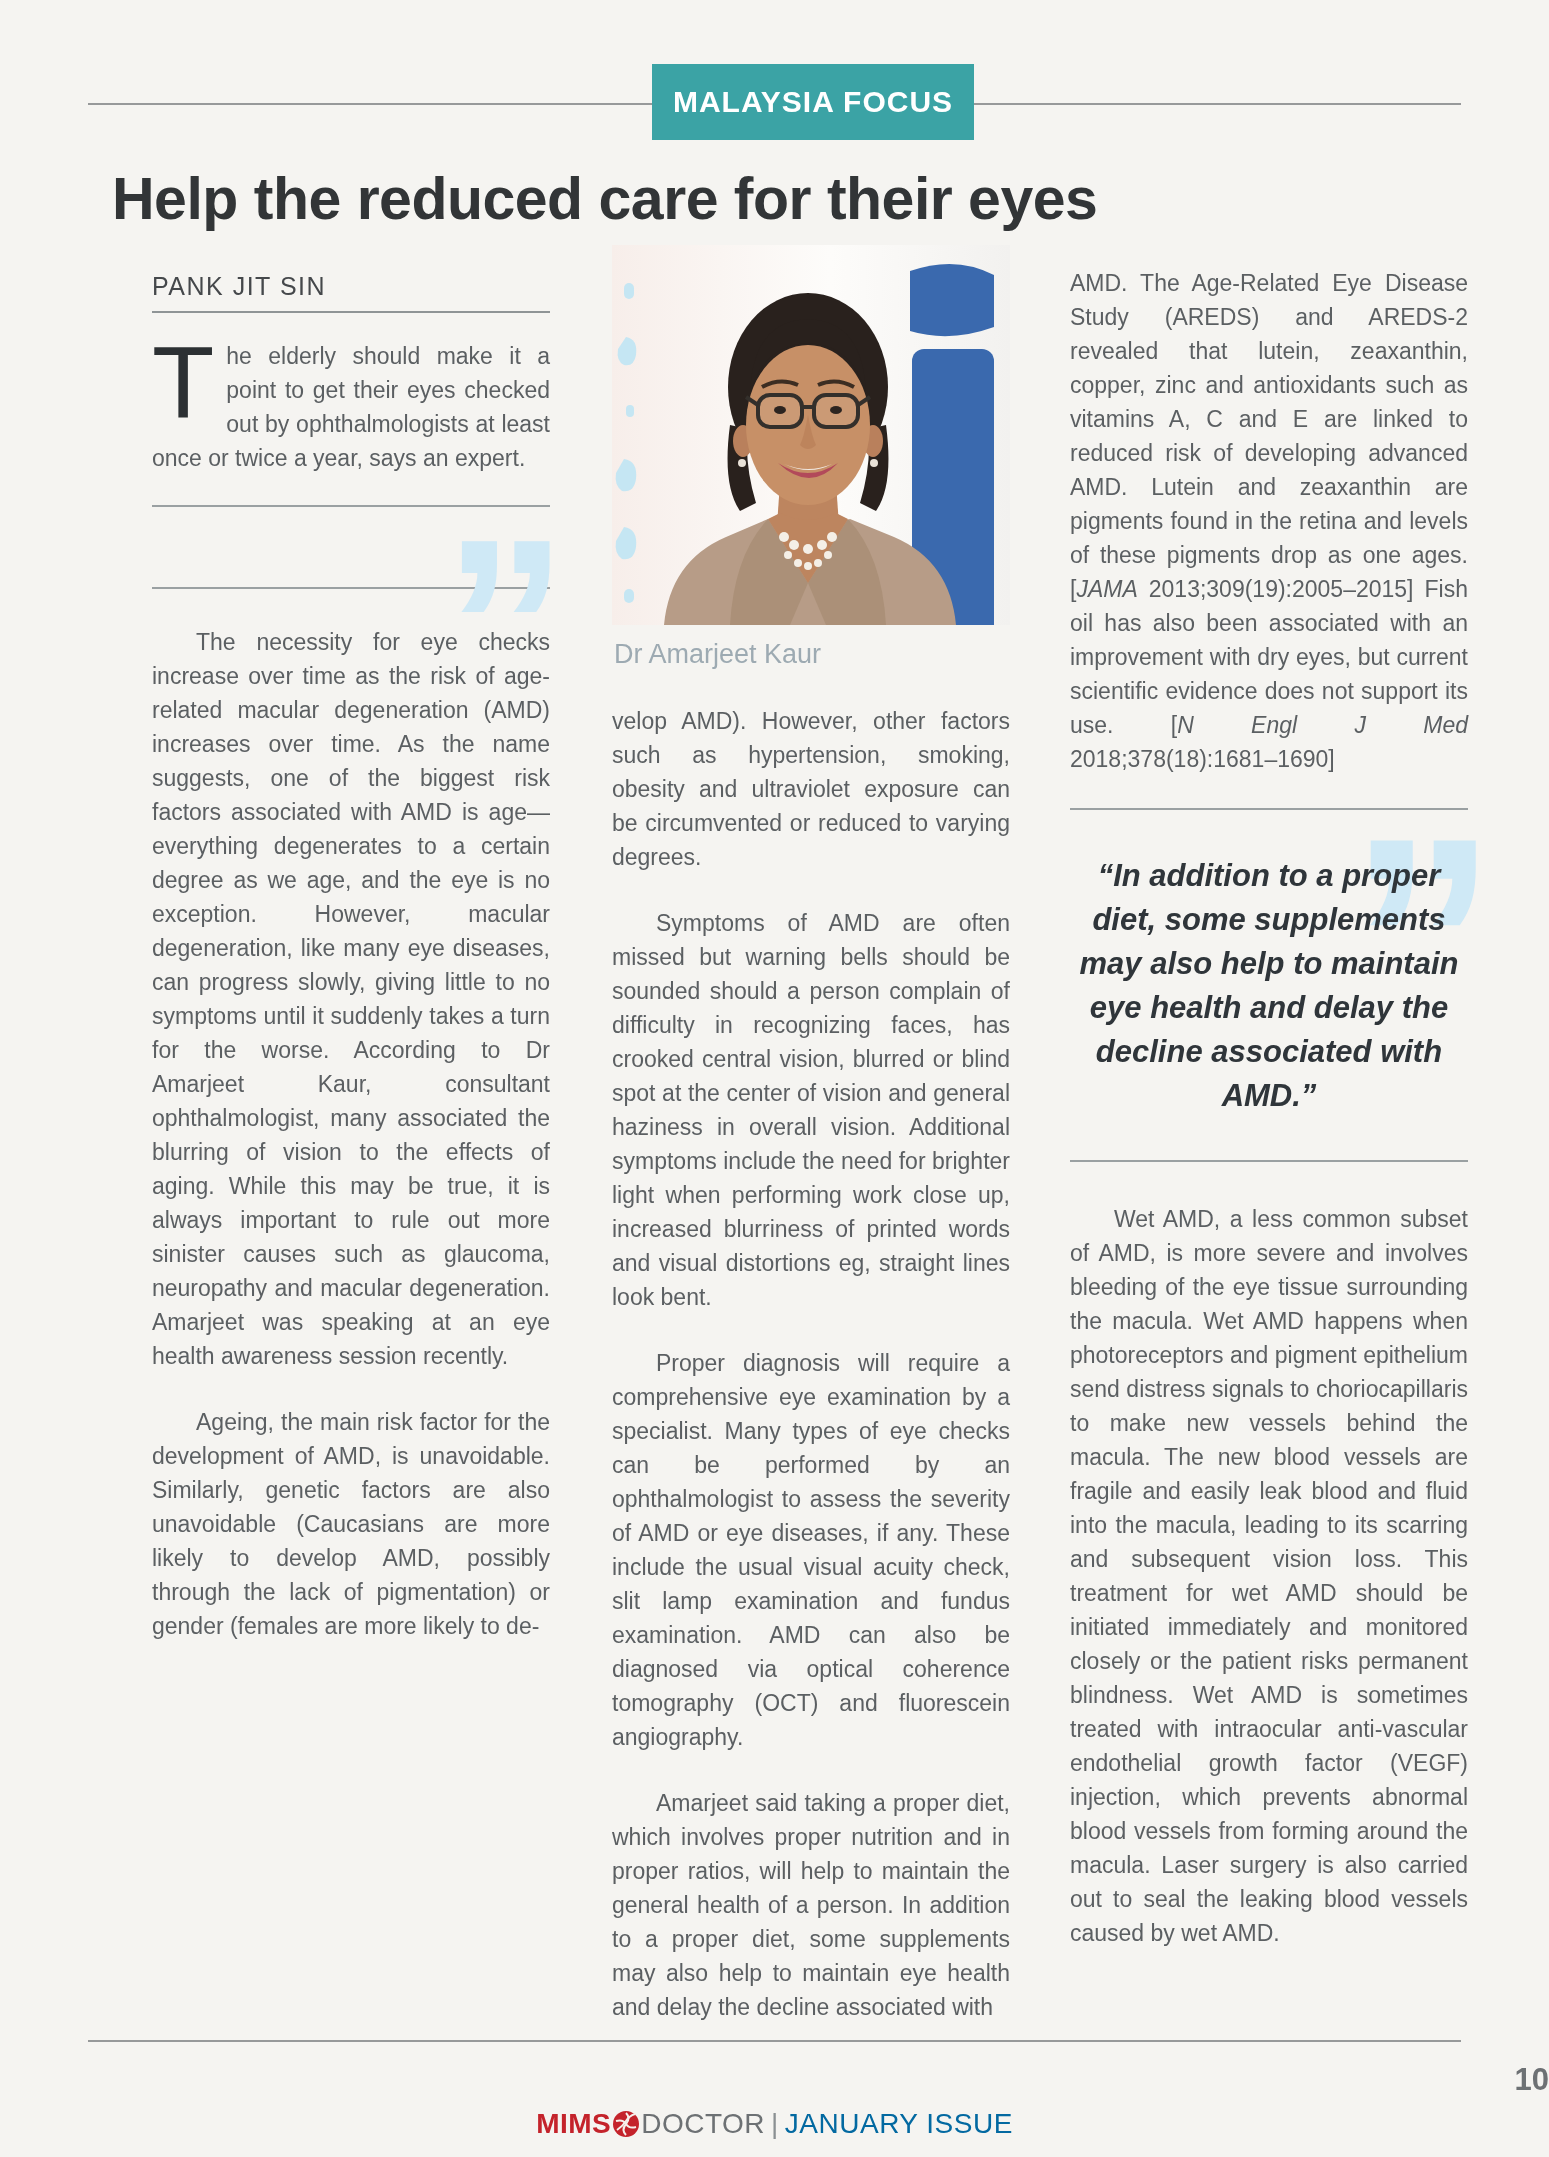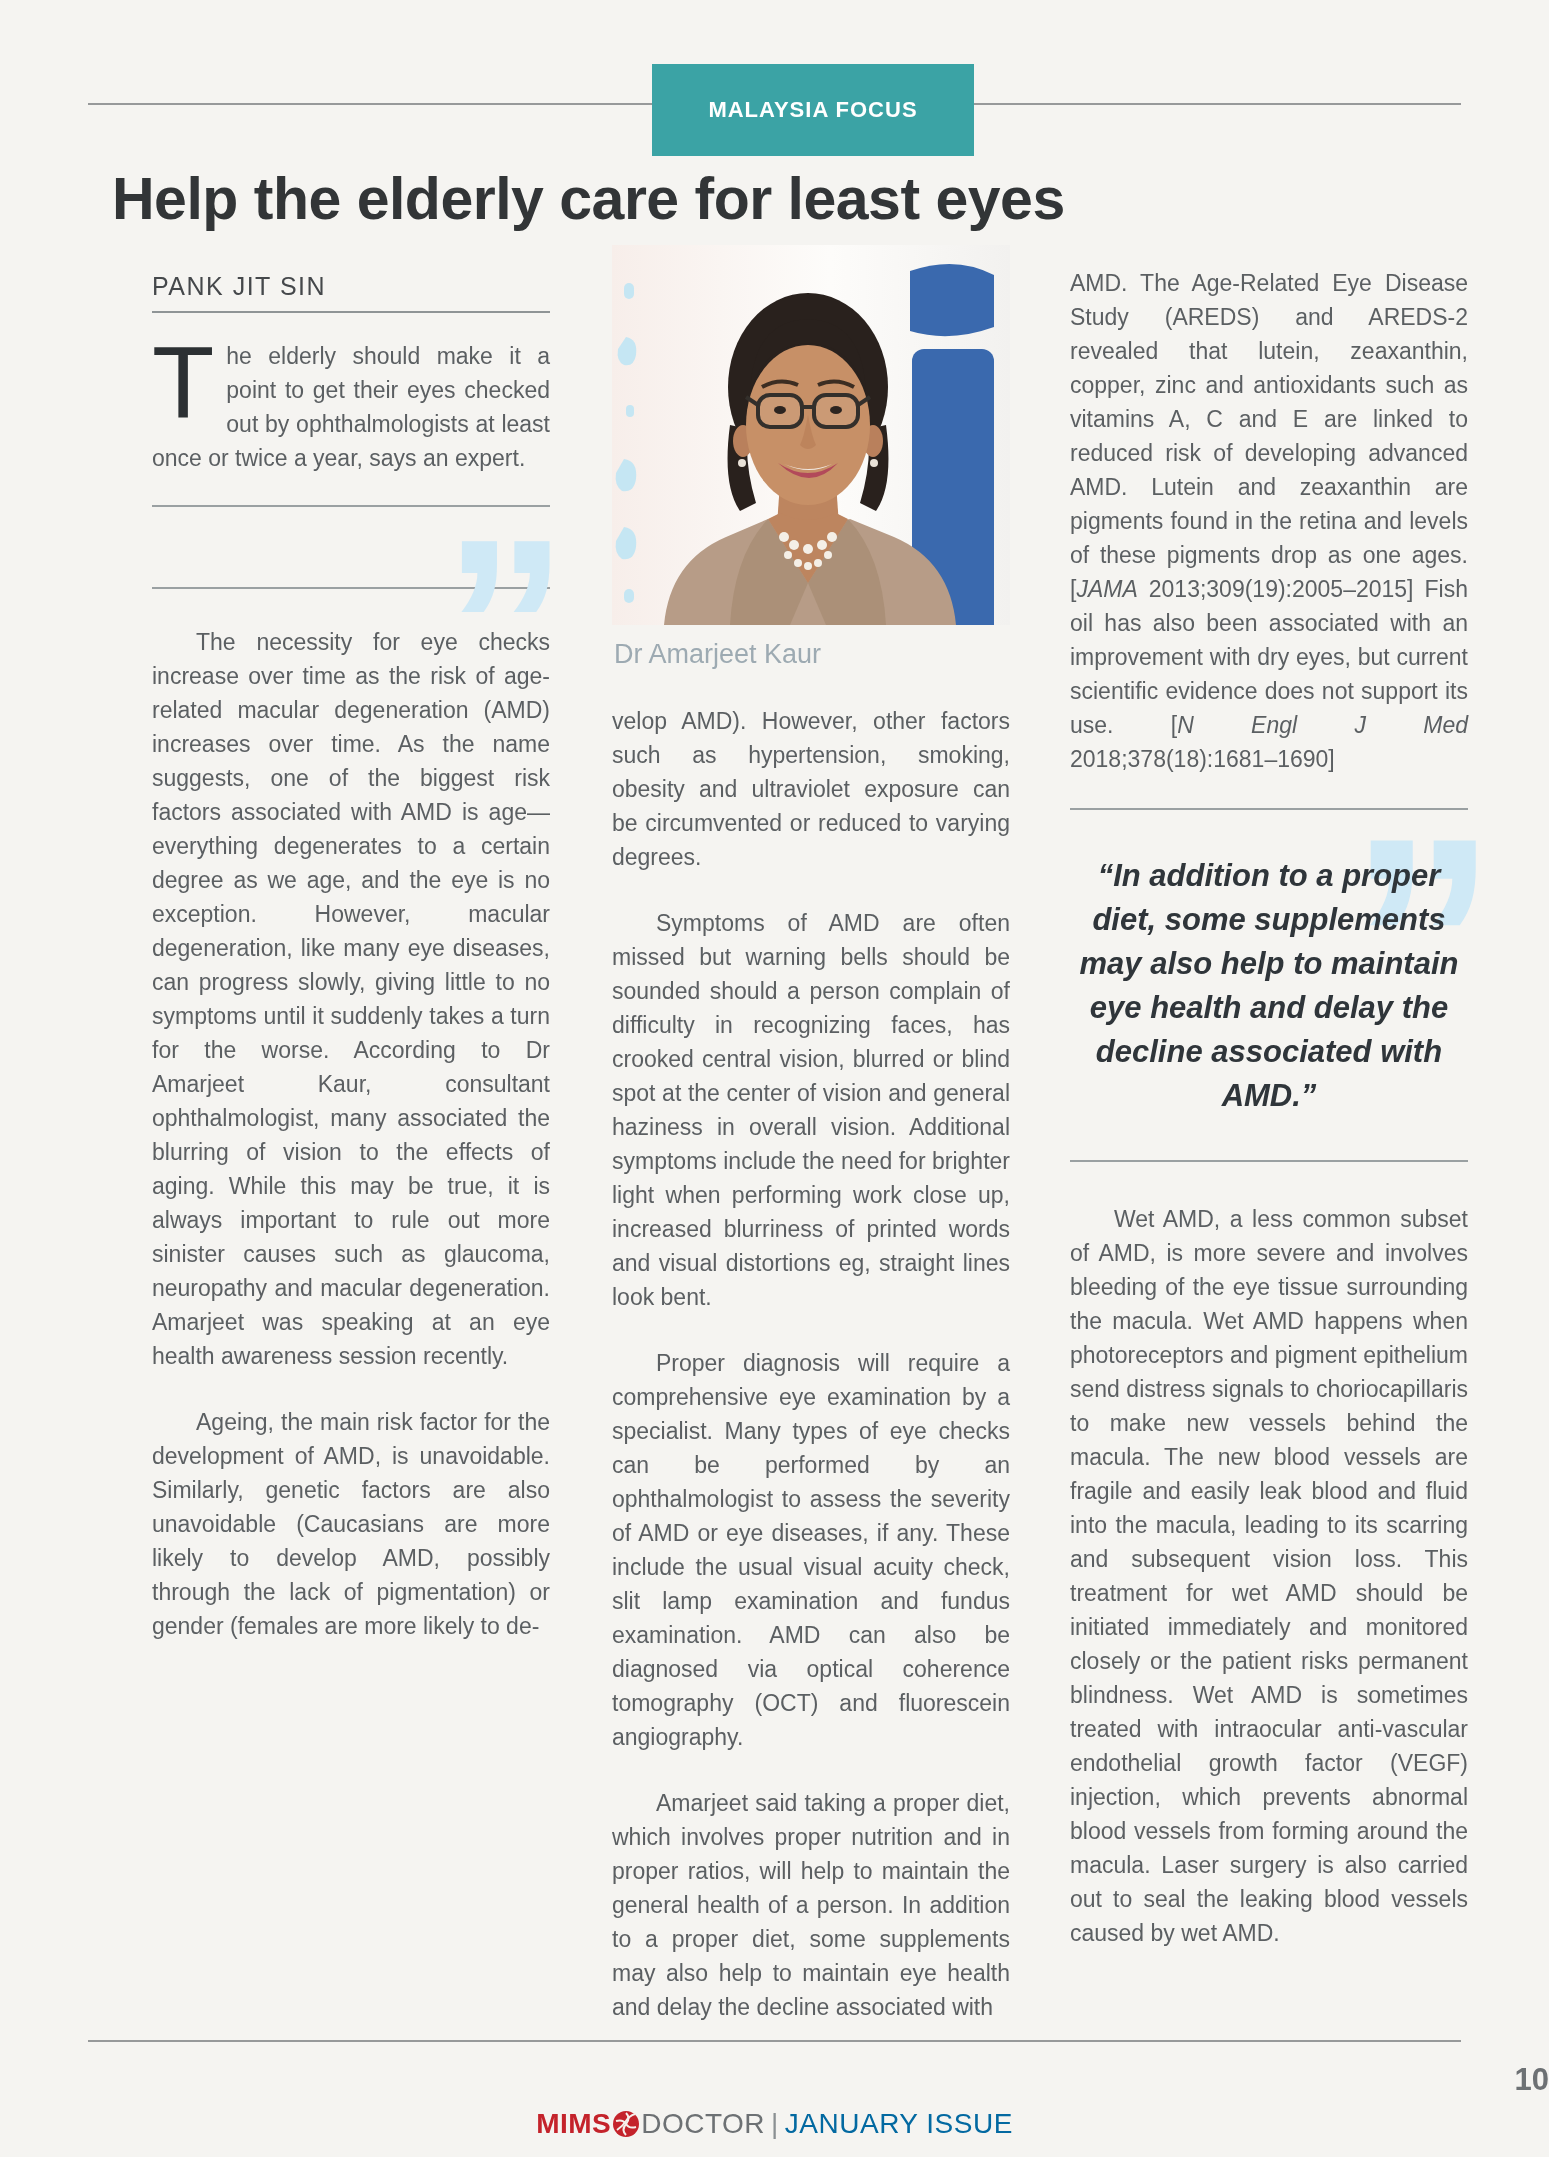--- a/index.html
+++ b/index.html
@@ -4,23 +4,23 @@
 <style>
   html,body{margin:0;padding:0;background:#e8e8e6;}
   .page{
     position:relative; width:1549px; height:2157px; margin:0 auto;
     background:#f5f4f1; overflow:hidden;
     font-family:"Liberation Sans", sans-serif; color:#5b5f62;
   }
   
   .top-rule{position:absolute; left:88px; width:1373px; top:103px; border-top:2px solid #97999a;}
   .tag-banner{
-    position:absolute; left:652px; top:64px; width:322px; height:92px;
+    position:absolute; left:652px; top:64px; width:322px; height:76px;
     background:#3ba3a5; color:#ffffff; display:flex; align-items:center; justify-content:center;
-    font-size:22px; font-weight:bold; letter-spacing:1px;
+    font-size:30px; font-weight:bold; letter-spacing:1px;
   }
   .headline{
     position:absolute; left:112px; top:125px; width:1340px;
     font-size:59px; font-weight:bold; color:#323537; letter-spacing:-0.5px;
   }
   
   .col{position:absolute; top:266px; width:398px;}
   .col1{left:152px;} .col2{left:612px;} .col3{left:1070px;}
   .body-text{font-size:23px; line-height:34px; text-align:justify; color:#5b5f62;}
   .indent{text-indent:44px;}
@@ -62,21 +62,21 @@
 </style>
 </head>
 <body>
 
 <div class="page">
 
   <div class="top-rule"></div>
   <div class="tag-banner">
     <span>MALAYSIA FOCUS</span>
   </div>
-  <h1 class="headline">Help the elderly care for least eyes</h1>
+  <h1 class="headline">Help the reduced care for their eyes</h1>
 
   <div class="col col1">
     <div class="byline">PANK JIT SIN</div>
     <div class="byline-rule"></div>
 
     <p class="body-text para" style="margin-bottom:26px;"><span class="dropcap">T</span><span>he elderly should make it a point to get their eyes checked out by ophthalmologists at least once or twice a year, says an expert.</span></p>
 
     <div class="rule" style="clear:both; margin:30px 0 34px 0;"></div>
 
     <div class="pullquote">

